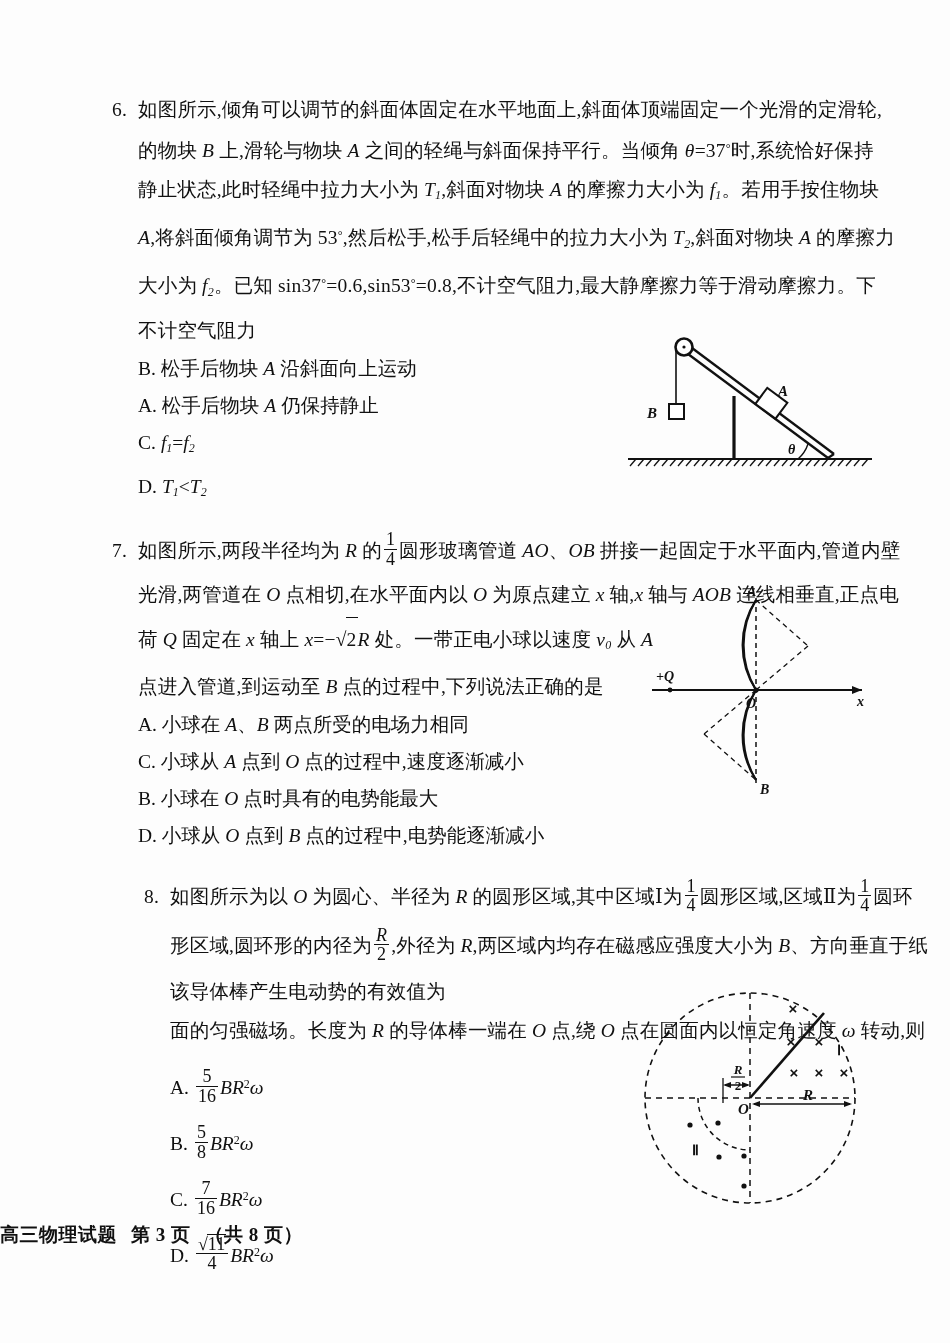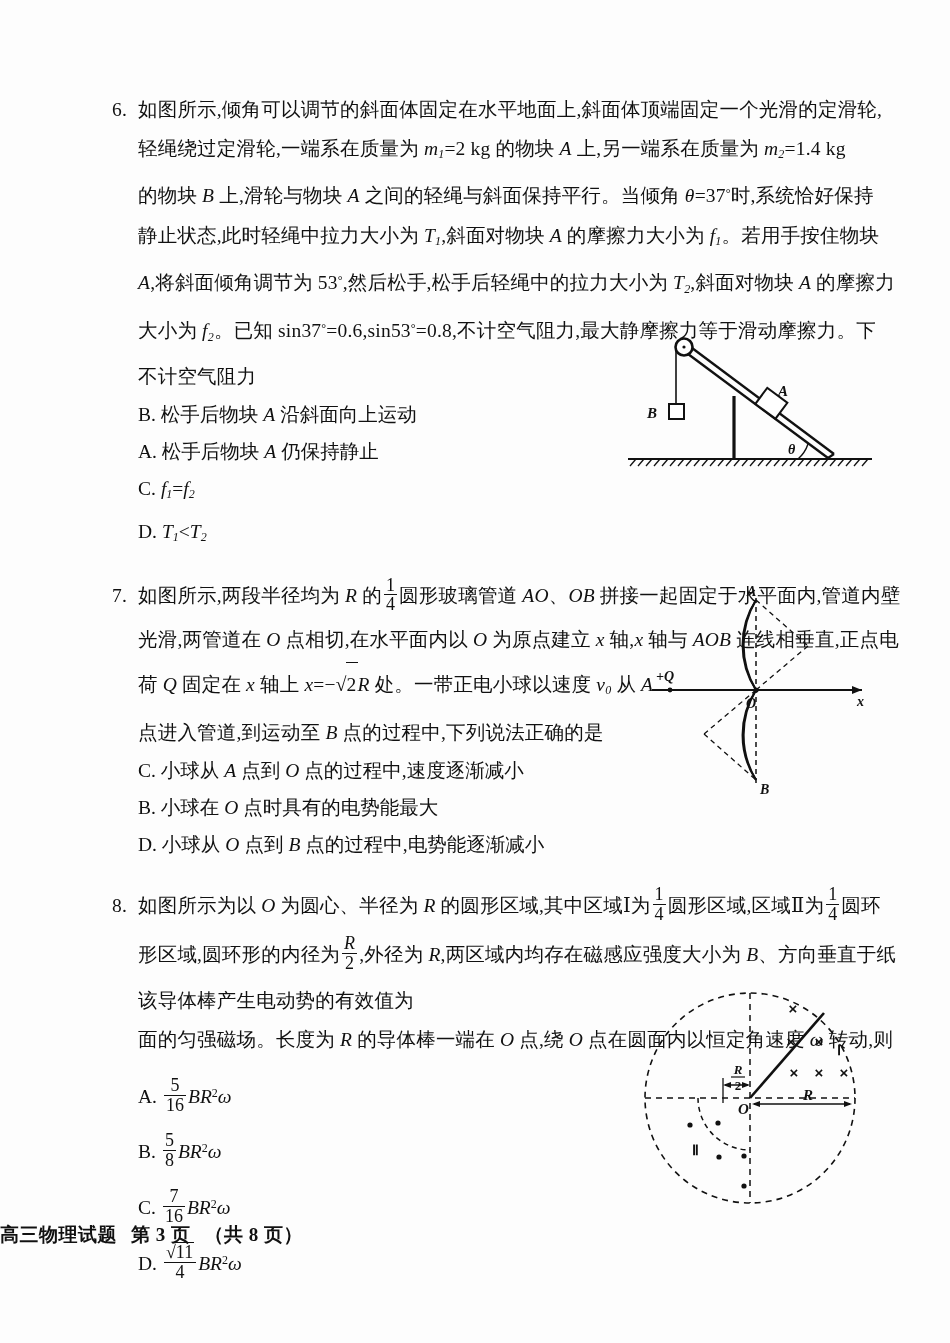--- a/index.html
+++ b/index.html
@@ -93,21 +93,20 @@
 </head>
 <body>
 
 <div class="page">
   <div class="content">
 
     <div class="question">
 
       <div class="q-line first"><span class="q-num">6.</span>如图所示,倾角可以调节的斜面体固定在水平地面上,斜面体顶端固定一个光滑的定滑轮,</div>
 
-      <div class="q-line cont">轻绳绕过定滑轮,一端系在质量为<span class="sp"></span><i class="v">m</i><span class="sub">1</span>=2<span class="sp"></span>kg<span class="sp"></span>的物块<span class="sp"></span><i class="v">A</i><span class="sp"></span>上,另一端系在质量为<span class="sp"></span><i class="v">m</i><span class="sub">2</span>=1.4<span class="sp"></span>kg</div>
 
       <div class="q-line cont">的物块<span class="sp"></span><i class="v">B</i><span class="sp"></span>上,滑轮与物块<span class="sp"></span><i class="v">A</i><span class="sp"></span>之间的轻绳与斜面保持平行。当倾角<span class="sp"></span><i class="v">θ</i>=37<span class="deg">°</span>时,系统恰好保持</div>
 
       <div class="q-line cont">静止状态,此时轻绳中拉力大小为<span class="sp"></span><i class="v">T</i><span class="sub">1</span>,斜面对物块<span class="sp"></span><i class="v">A</i><span class="sp"></span>的摩擦力大小为<span class="sp"></span><i class="v">f</i><span class="sub">1</span>。若用手按住物块</div>
 
       <div class="q-line cont"><i class="v">A</i>,将斜面倾角调节为<span class="sp"></span>53<span class="deg">°</span>,然后松手,松手后轻绳中的拉力大小为<span class="sp"></span><i class="v">T</i><span class="sub">2</span>,斜面对物块<span class="sp"></span><i class="v">A</i><span class="sp"></span>的摩擦力</div>
 
       <div class="q-line cont">大小为<span class="sp"></span><i class="v">f</i><span class="sub">2</span>。已知<span class="sp"></span>sin37<span class="deg">°</span>=0.6,sin53<span class="deg">°</span>=0.8,不计空气阻力,最大静摩擦力等于滑动摩擦力。下</div>
 
       <div class="q-line cont">不计空气阻力</div>
@@ -121,26 +120,27 @@
     <div class="question" style="margin-top:18px;">
 
       <div class="q-line first" style="line-height:44px;"><span class="q-num">7.</span>如图所示,两段半径均为<span class="sp"></span><i class="v">R</i><span class="sp"></span>的<span class="frac big"><span class="num">1</span><span class="den">4</span></span>圆形玻璃管道<span class="sp"></span><i class="v">AO</i>、<i class="v">OB</i><span class="sp"></span>拼接一起固定于水平面内,管道内壁</div>
 
       <div class="q-line cont" style="line-height:44px;">光滑,两管道在<span class="sp"></span><i class="v">O</i><span class="sp"></span>点相切,在水平面内以<span class="sp"></span><i class="v">O</i><span class="sp"></span>为原点建立<span class="sp"></span><i class="v">x</i><span class="sp"></span>轴,<i class="v">x</i><span class="sp"></span>轴与<span class="sp"></span><i class="v">AOB</i><span class="sp"></span>连线相垂直,正点电</div>
 
       <div class="q-line cont" style="line-height:44px;">荷<span class="sp"></span><i class="v">Q</i><span class="sp"></span>固定在<span class="sp"></span><i class="v">x</i><span class="sp"></span>轴上<span class="sp"></span><i class="v">x</i>=−<span class="radical">√<span class="sqrt">2</span></span><i class="v">R</i><span class="sp"></span>处。一带正电小球以速度<span class="sp"></span><i class="v">v</i><span class="sub">0</span><span class="sp"></span>从<span class="sp"></span><i class="v">A</i></div>
 
       <div class="q-line cont">点进入管道,到运动至<span class="sp"></span><i class="v">B</i><span class="sp"></span>点的过程中,下列说法正确的是</div>
 
+      <div class="opt">A. 小球在<span class="sp"></span><i class="v">A</i>、<i class="v">B</i><span class="sp"></span>两点所受的电场力相同</div>
       <div class="opt">C. 小球从<span class="sp"></span><i class="v">A</i><span class="sp"></span>点到<span class="sp"></span><i class="v">O</i><span class="sp"></span>点的过程中,速度逐渐减小</div>
       <div class="opt">B. 小球在<span class="sp"></span><i class="v">O</i><span class="sp"></span>点时具有的电势能最大</div>
       <div class="opt">D. 小球从<span class="sp"></span><i class="v">O</i><span class="sp"></span>点到<span class="sp"></span><i class="v">B</i><span class="sp"></span>点的过程中,电势能逐渐减小</div>
     </div>
 
-    <div class="question" style="margin-top:20px;">
+    <div class="question" style="margin-top:20px;margin-left:32px;">
 
       <div class="q-line first" style="line-height:46px;"><span class="q-num">8.</span>如图所示为以<span class="sp"></span><i class="v">O</i><span class="sp"></span>为圆心、半径为<span class="sp"></span><i class="v">R</i><span class="sp"></span>的圆形区域,其中区域Ⅰ为<span class="frac big"><span class="num">1</span><span class="den">4</span></span>圆形区域,区域Ⅱ为<span class="frac big"><span class="num">1</span><span class="den">4</span></span>圆环</div>
 
       <div class="q-line cont" style="line-height:52px;">形区域,圆环形的内径为<span class="frac big"><span class="num"><i class="v">R</i></span><span class="den">2</span></span>,外径为<span class="sp"></span><i class="v">R</i>,两区域内均存在磁感应强度大小为<span class="sp"></span><i class="v">B</i>、方向垂直于纸</div>
 
       <div class="q-line cont">该导体棒产生电动势的有效值为</div>
 
       <div class="q-line cont">面的匀强磁场。长度为<span class="sp"></span><i class="v">R</i><span class="sp"></span>的导体棒一端在<span class="sp"></span><i class="v">O</i><span class="sp"></span>点,绕<span class="sp"></span><i class="v">O</i><span class="sp"></span>点在圆面内以恒定角速度<span class="sp"></span><i class="v">ω</i><span class="sp"></span>转动,则</div>
 
       <div class="opt opt-tall" style="margin-top:8px;">A.<span class="sp"></span><span class="frac big"><span class="num">5</span><span class="den">16</span></span><i class="v">BR</i><span class="sup">2</span><i class="v">ω</i></div>

